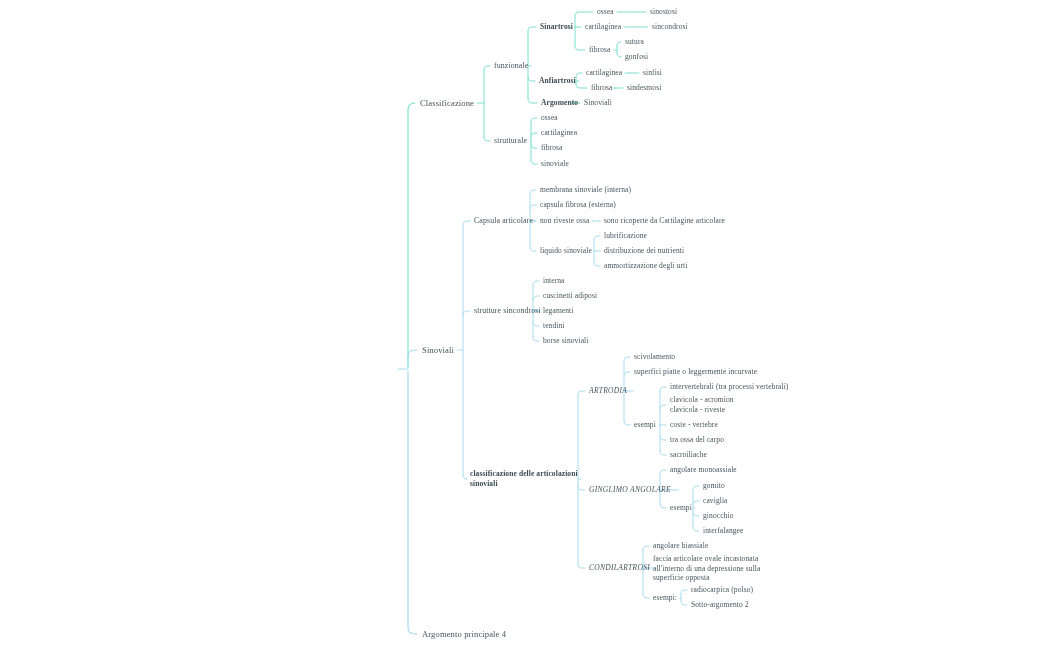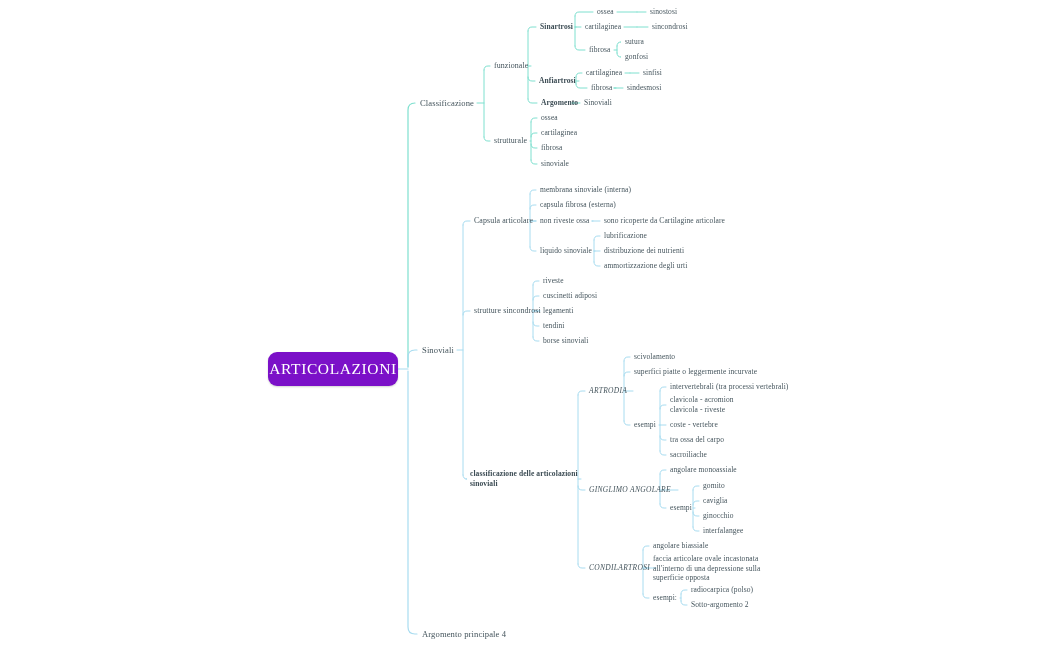--- a/index.html
+++ b/index.html
@@ -146,21 +146,20 @@
       <path d="M656 568 H643" fill="none" stroke="#a8dcf0" stroke-width="1" stroke-linecap="round" stroke-linejoin="round"></path>
       <path d="M643 550 V594" fill="none" stroke="#a8dcf0" stroke-width="1" stroke-linecap="round" stroke-linejoin="round"></path>
       <path d="M643 550 Q643 546 647 546 H649" fill="none" stroke="#a8dcf0" stroke-width="1" stroke-linecap="round" stroke-linejoin="round"></path>
       <path d="M643 568 H649" fill="none" stroke="#a8dcf0" stroke-width="1" stroke-linecap="round" stroke-linejoin="round"></path>
       <path d="M643 594 Q643 598 647 598 H649" fill="none" stroke="#a8dcf0" stroke-width="1" stroke-linecap="round" stroke-linejoin="round"></path>
       <path d="M680 598 H681" fill="none" stroke="#a8dcf0" stroke-width="1" stroke-linecap="round" stroke-linejoin="round"></path>
       <path d="M681 594 V601" fill="none" stroke="#a8dcf0" stroke-width="1" stroke-linecap="round" stroke-linejoin="round"></path>
       <path d="M681 594 Q681 590 685 590 H687" fill="none" stroke="#a8dcf0" stroke-width="1" stroke-linecap="round" stroke-linejoin="round"></path>
       <path d="M681 601 Q681 605 685 605 H687" fill="none" stroke="#a8dcf0" stroke-width="1" stroke-linecap="round" stroke-linejoin="round"></path>
     </svg>
-  <div class="root" id="root-node" style="left: 268px; top: 369px; width: 130px; height: 34px; background: rgb(123, 16, 200); color: rgb(255, 255, 255);">ARTICOLAZIONI</div>
 <div class="node lvl1" style="left: 420px; top: 103px;">Classificazione</div>
     <div class="node lvl2" style="left: 494px; top: 66px;">funzionale</div>
     <div class="node bold" style="left: 540px; top: 27px;">Sinartrosi</div>
     <div class="node" style="left: 597px; top: 12px;">ossea</div>
     <div class="node" style="left: 650px; top: 12px;">sinostosi</div>
     <div class="node" style="left: 585px; top: 27px;">cartilaginea</div>
     <div class="node" style="left: 652px; top: 27px;">sincondrosi</div>
     <div class="node" style="left: 589px; top: 50px;">fibrosa</div>
     <div class="node" style="left: 625px; top: 42px;">sutura</div>
     <div class="node" style="left: 625px; top: 57px;">gonfosi</div>
@@ -180,21 +179,21 @@
     <div class="node lvl2" style="left: 474px; top: 221px;">Capsula articolare</div>
     <div class="node" style="left: 540px; top: 190px;">membrana sinoviale (interna)</div>
     <div class="node" style="left: 540px; top: 205px;">capsula fibrosa (esterna)</div>
     <div class="node" style="left: 540px; top: 221px;">non riveste ossa</div>
     <div class="node" style="left: 604px; top: 221px;">sono ricoperte da Cartilagine articolare</div>
     <div class="node" style="left: 540px; top: 251px;">liquido sinoviale</div>
     <div class="node" style="left: 604px; top: 236px;">lubrificazione</div>
     <div class="node" style="left: 604px; top: 251px;">distribuzione dei nutrienti</div>
     <div class="node" style="left: 604px; top: 266px;">ammortizzazione degli urti</div>
     <div class="node lvl2" style="left: 474px; top: 311px;">strutture sincondrosi</div>
-    <div class="node" style="left: 543px; top: 281px;">riveste</div>
+    <div class="node" style="left: 543px; top: 281px;">interna</div>
     <div class="node" style="left: 543px; top: 296px;">cuscinetti adiposi</div>
     <div class="node" style="left: 543px; top: 311px;">legamenti</div>
     <div class="node" style="left: 543px; top: 326px;">tendini</div>
     <div class="node" style="left: 543px; top: 341px;">borse sinoviali</div>
     <div class="node bold" style="left: 470px; top: 479px;">classificazione delle articolazioni
 sinoviali</div>
     <div class="node caps" style="left: 589px; top: 391px;">ARTRODIA</div>
     <div class="node" style="left: 634px; top: 357px;">scivolamento</div>
     <div class="node" style="left: 634px; top: 372px;">superfici piatte o leggermente incurvate</div>
     <div class="node" style="left: 634px; top: 425px;">esempi</div>

